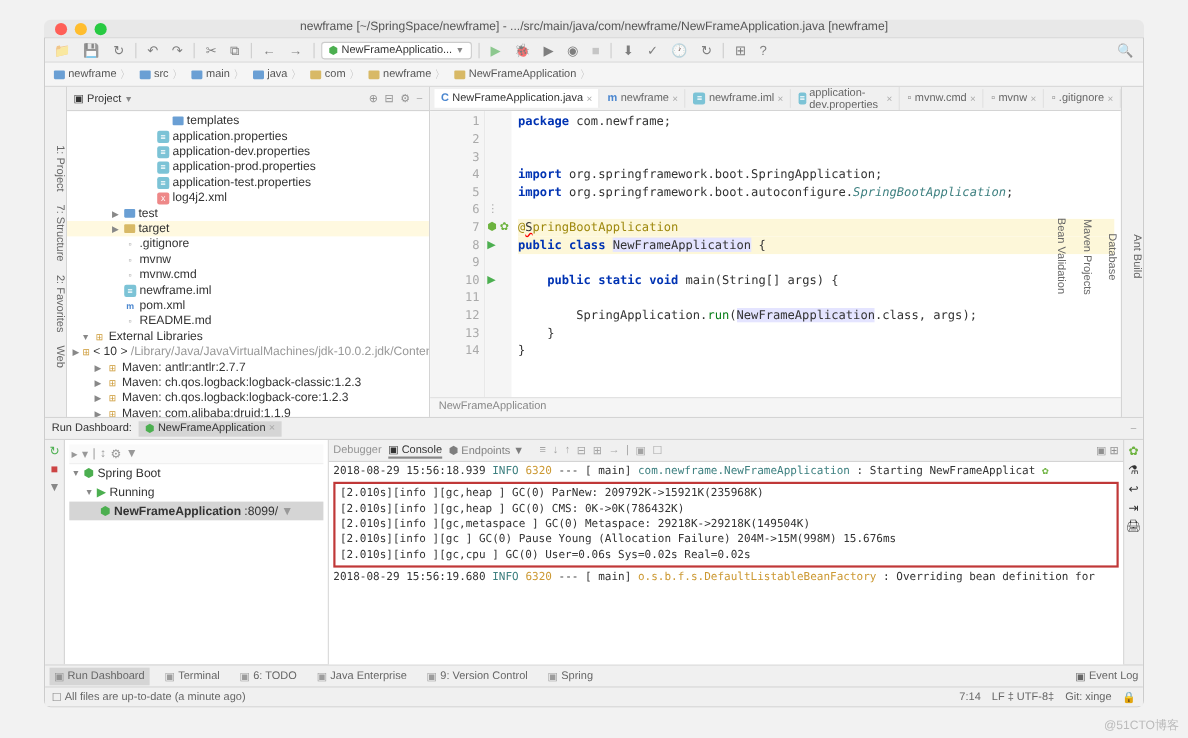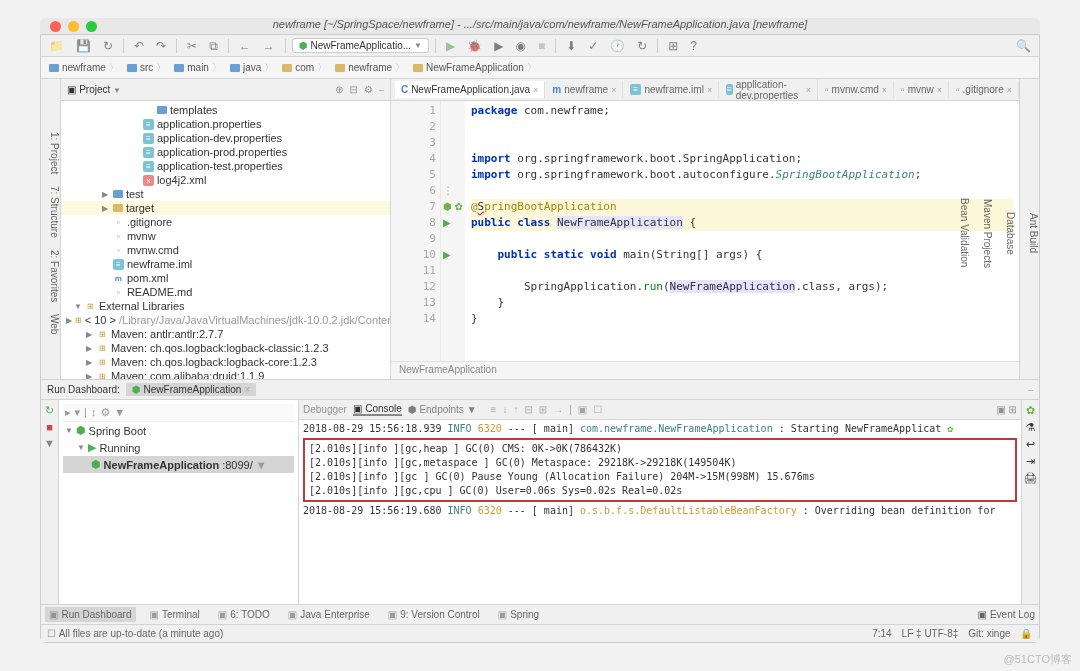--- a/index.html
+++ b/index.html
@@ -4,21 +4,21 @@
   <style>
     * { margin: 0; padding: 0; box-sizing: border-box; }
     body { font-family: -apple-system, "Helvetica Neue", Arial, sans-serif; font-size: 11px; background: #f2f2f2; color: #333; overflow: hidden; width: 1080px; height: 671px; }
     
     .mac-controls { position: absolute; top: 21px; left: 50px; display: flex; gap: 7px; z-index: 100; }
     .mac-dot { width: 11px; height: 11px; border-radius: 50%; }
     .mac-red { background: #ff5f57; }
     .mac-yellow { background: #ffbd2e; }
     .mac-green { background: #28ca42; }
     
-    .title-bar { position: absolute; top: 18px; left: 40px; right: 40px; height: 16px; text-align: center; font-size: 11px; color: #555; background: #e8e8e8; border-radius: 6px 6px 0 0; font-style: italic; }
+    .title-bar { position: absolute; top: 18px; left: 40px; right: 40px; height: 16px; text-align: center; font-size: 11px; color: #555; background: #e8e8e8; border-radius: 6px 6px 0 0; }
     
     .window { position: absolute; top: 34px; left: 40px; right: 40px; bottom: 28px; background: #fff; border: 1px solid #ccc; border-radius: 0 0 6px 6px; display: flex; flex-direction: column; }
     
     .toolbar { height: 22px; background: #f0f0f0; border-bottom: 1px solid #d4d4d4; display: flex; align-items: center; padding: 0 4px; gap: 4px; }
     .toolbar-btn { padding: 2px 4px; opacity: 0.6; font-size: 12px; }
     .toolbar-sep { width: 1px; height: 14px; background: #ccc; margin: 0 2px; }
     .run-config { display: flex; align-items: center; border: 1px solid #ccc; border-radius: 3px; padding: 1px 6px; background: #fff; font-size: 10px; gap: 3px; }
     .green-icon { color: #4caf50; }
     .drop-arrow { color: #888; font-size: 8px; }
     
@@ -422,20 +422,21 @@
               <span>→</span>
               <span>|</span>
               <span>▣</span>
               <span>☐</span>
           </span>
           <span style="margin-left:auto; opacity:0.5">▣ ⊞</span>
         </div>
         <div class="console-body" id="console-body">
             <div>2018-08-29 15:56:18.939  <span class="log-info">INFO</span> <span class="log-num">6320</span> --- [           main] <span class="log-cls">com.newframe.NewFrameApplication        </span> : Starting NewFrameApplicat <span style="color:#6db33f">✿</span></div>
             <div class="red-box">
+              <div>[2.010s][info   ][gc,heap      ] GC(0) ParNew: 209792K-&gt;15921K(235968K)</div>
               <div>[2.010s][info   ][gc,heap      ] GC(0) CMS: 0K-&gt;0K(786432K)</div>
               <div>[2.010s][info   ][gc,metaspace ] GC(0) Metaspace: 29218K-&gt;29218K(149504K)</div>
               <div>[2.010s][info   ][gc           ] GC(0) Pause Young (Allocation Failure) 204M-&gt;15M(998M) 15.676ms</div>
               <div>[2.010s][info   ][gc,cpu       ] GC(0) User=0.06s Sys=0.02s Real=0.02s</div>
             </div>
             <div>2018-08-29 15:56:19.680  <span class="log-info">INFO</span> <span class="log-num">6320</span> --- [           main] <span class="log-cls2">o.s.b.f.s.DefaultListableBeanFactory    </span> : Overriding bean definition for</div>
           </div>
       </div>
       <div class="console-side">
         <span style="color:#6db33f">✿</span>

